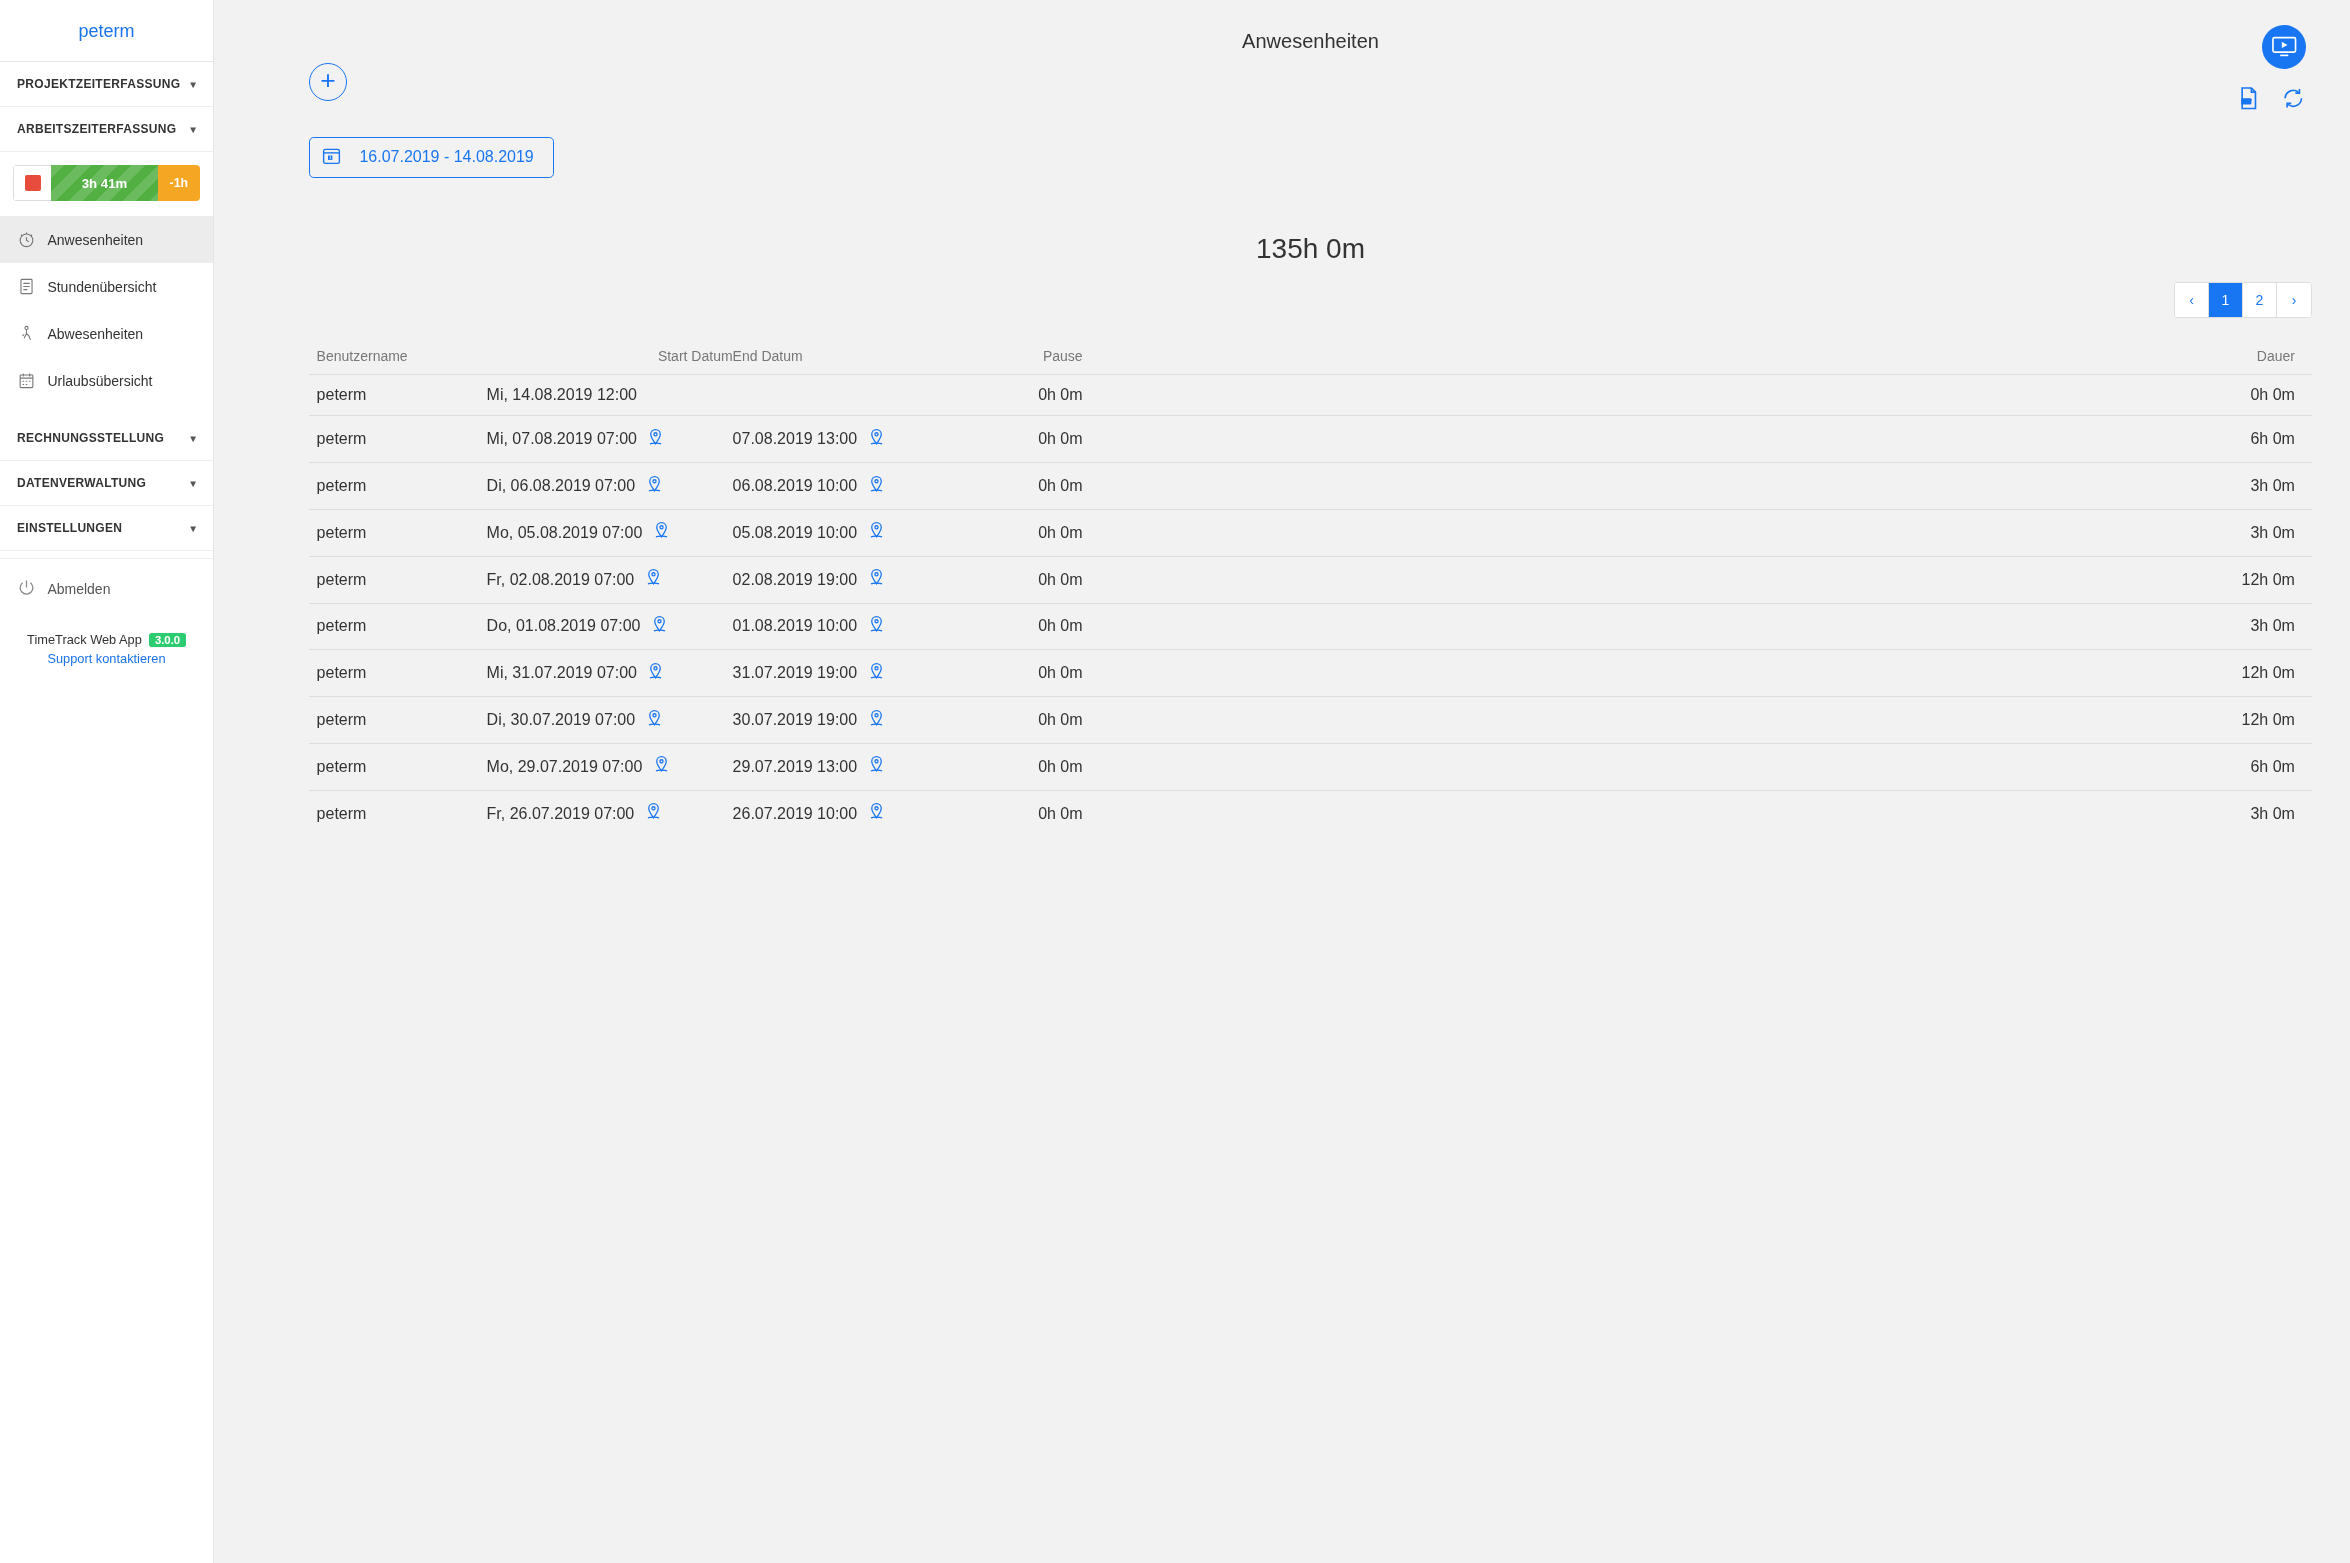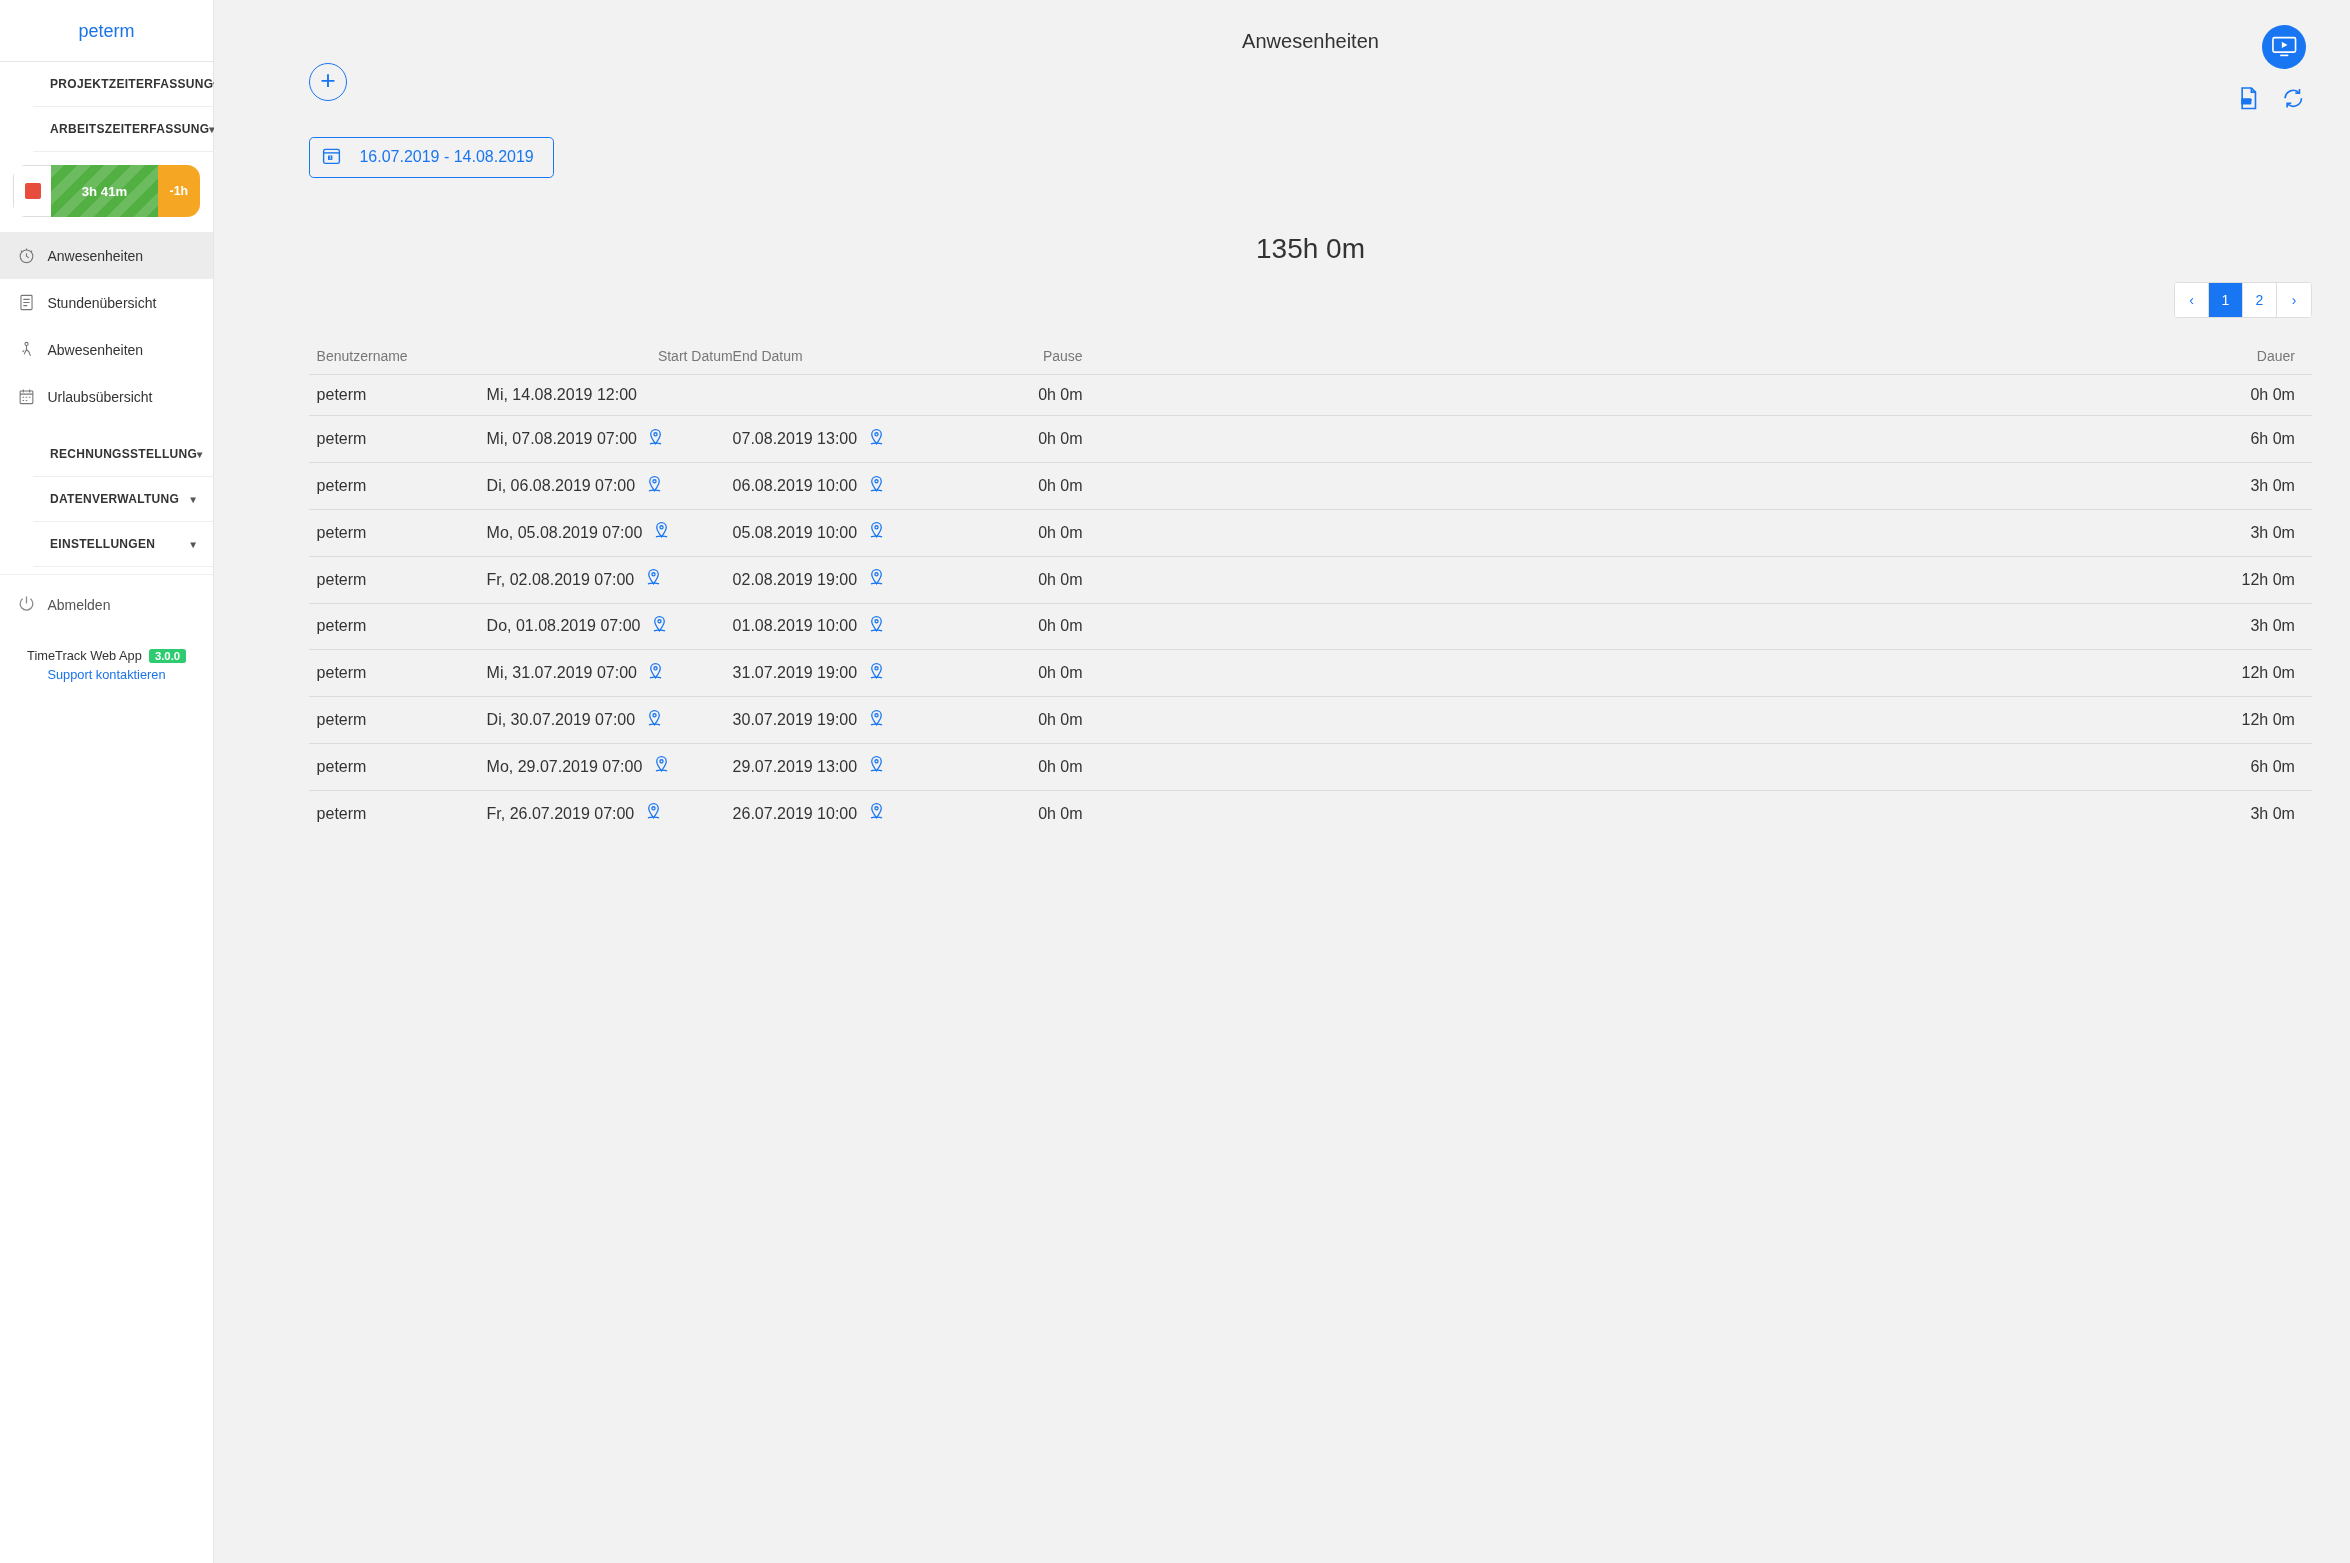--- a/index.html
+++ b/index.html
@@ -4,24 +4,24 @@
 <style>
 * { margin: 0; padding: 0; box-sizing: border-box; }
 body { font-family: -apple-system, BlinkMacSystemFont, "Segoe UI", Helvetica, Arial, sans-serif; background: #f2f2f2; color: #333; font-size: 14px; }
 .layout { display: flex; width: 100%; min-height: 100vh; }
 
 
 .sidebar { width: 214px; background: #fff; border-right: 0.9px solid #e5e5e5; display: flex; flex-direction: column; }
 .sidebar-user { text-align: center; padding: 21px 0 19px; border-bottom: 0.9px solid #e5e5e5; }
 .sidebar-user span { color: #1a73e8; font-size: 18px; font-weight: 500; }
 
-.nav-section-header { display: flex; justify-content: space-between; align-items: center; padding: 15px 17px; font-size: 12px; font-weight: 700; color: #333; letter-spacing: 0.3px; border-bottom: 0.9px solid #eee; cursor: pointer; margin-left: 33px; }
+.nav-section-header { display: flex; justify-content: space-between; align-items: center; padding: 15px 17px; font-size: 12px; font-weight: 700; color: #333; letter-spacing: 0.3px; border-bottom: 0.9px solid #eee; cursor: pointer; }
 .nav-section-header .caret::after { content: "▾"; font-size: 10.4px; color: #555; }
 
-.time-widget { display: flex; align-items: stretch; margin: 13.2px 13.2px 15px; height: 52px; border-radius: 13px; overflow: hidden; }
+.time-widget { display: flex; align-items: stretch; margin: 13.2px 13.2px 15px; height: 36px; border-radius: 4px; overflow: hidden; }
 .tw-record { width: 38px; display: flex; align-items: center; justify-content: center; background: #fff; border: 0.9px solid #ddd; border-right: none; }
 .tw-record .sq { width: 16px; height: 16px; background: #e74c3c; border-radius: 1.9px; }
 .tw-green { flex: 1; background: #52b043; background-image: repeating-linear-gradient(135deg, rgba(255,255,255,0.15) 0 9.5px, rgba(255,255,255,0) 9.5px 19px); color: #fff; display: flex; align-items: center; justify-content: center; font-weight: 600; font-size: 13.2px; }
 .tw-amber { width: 42px; background: #f5a623; color: #fff; display: flex; align-items: center; justify-content: center; font-weight: 600; font-size: 12.3px; }
 
 .nav-item { display: flex; align-items: center; gap: 11.4px; padding: 14px 17px; font-size: 14px; color: #333; cursor: pointer; }
 .nav-item.active { background: #ececec; }
 .nav-item .icon { width: 19px; height: 19px; display: inline-flex; align-items: center; justify-content: center; color: #777; }
 .nav-item .icon svg { width: 19px; height: 19px; stroke: #777; fill: none; stroke-width: 1.4; }
 

